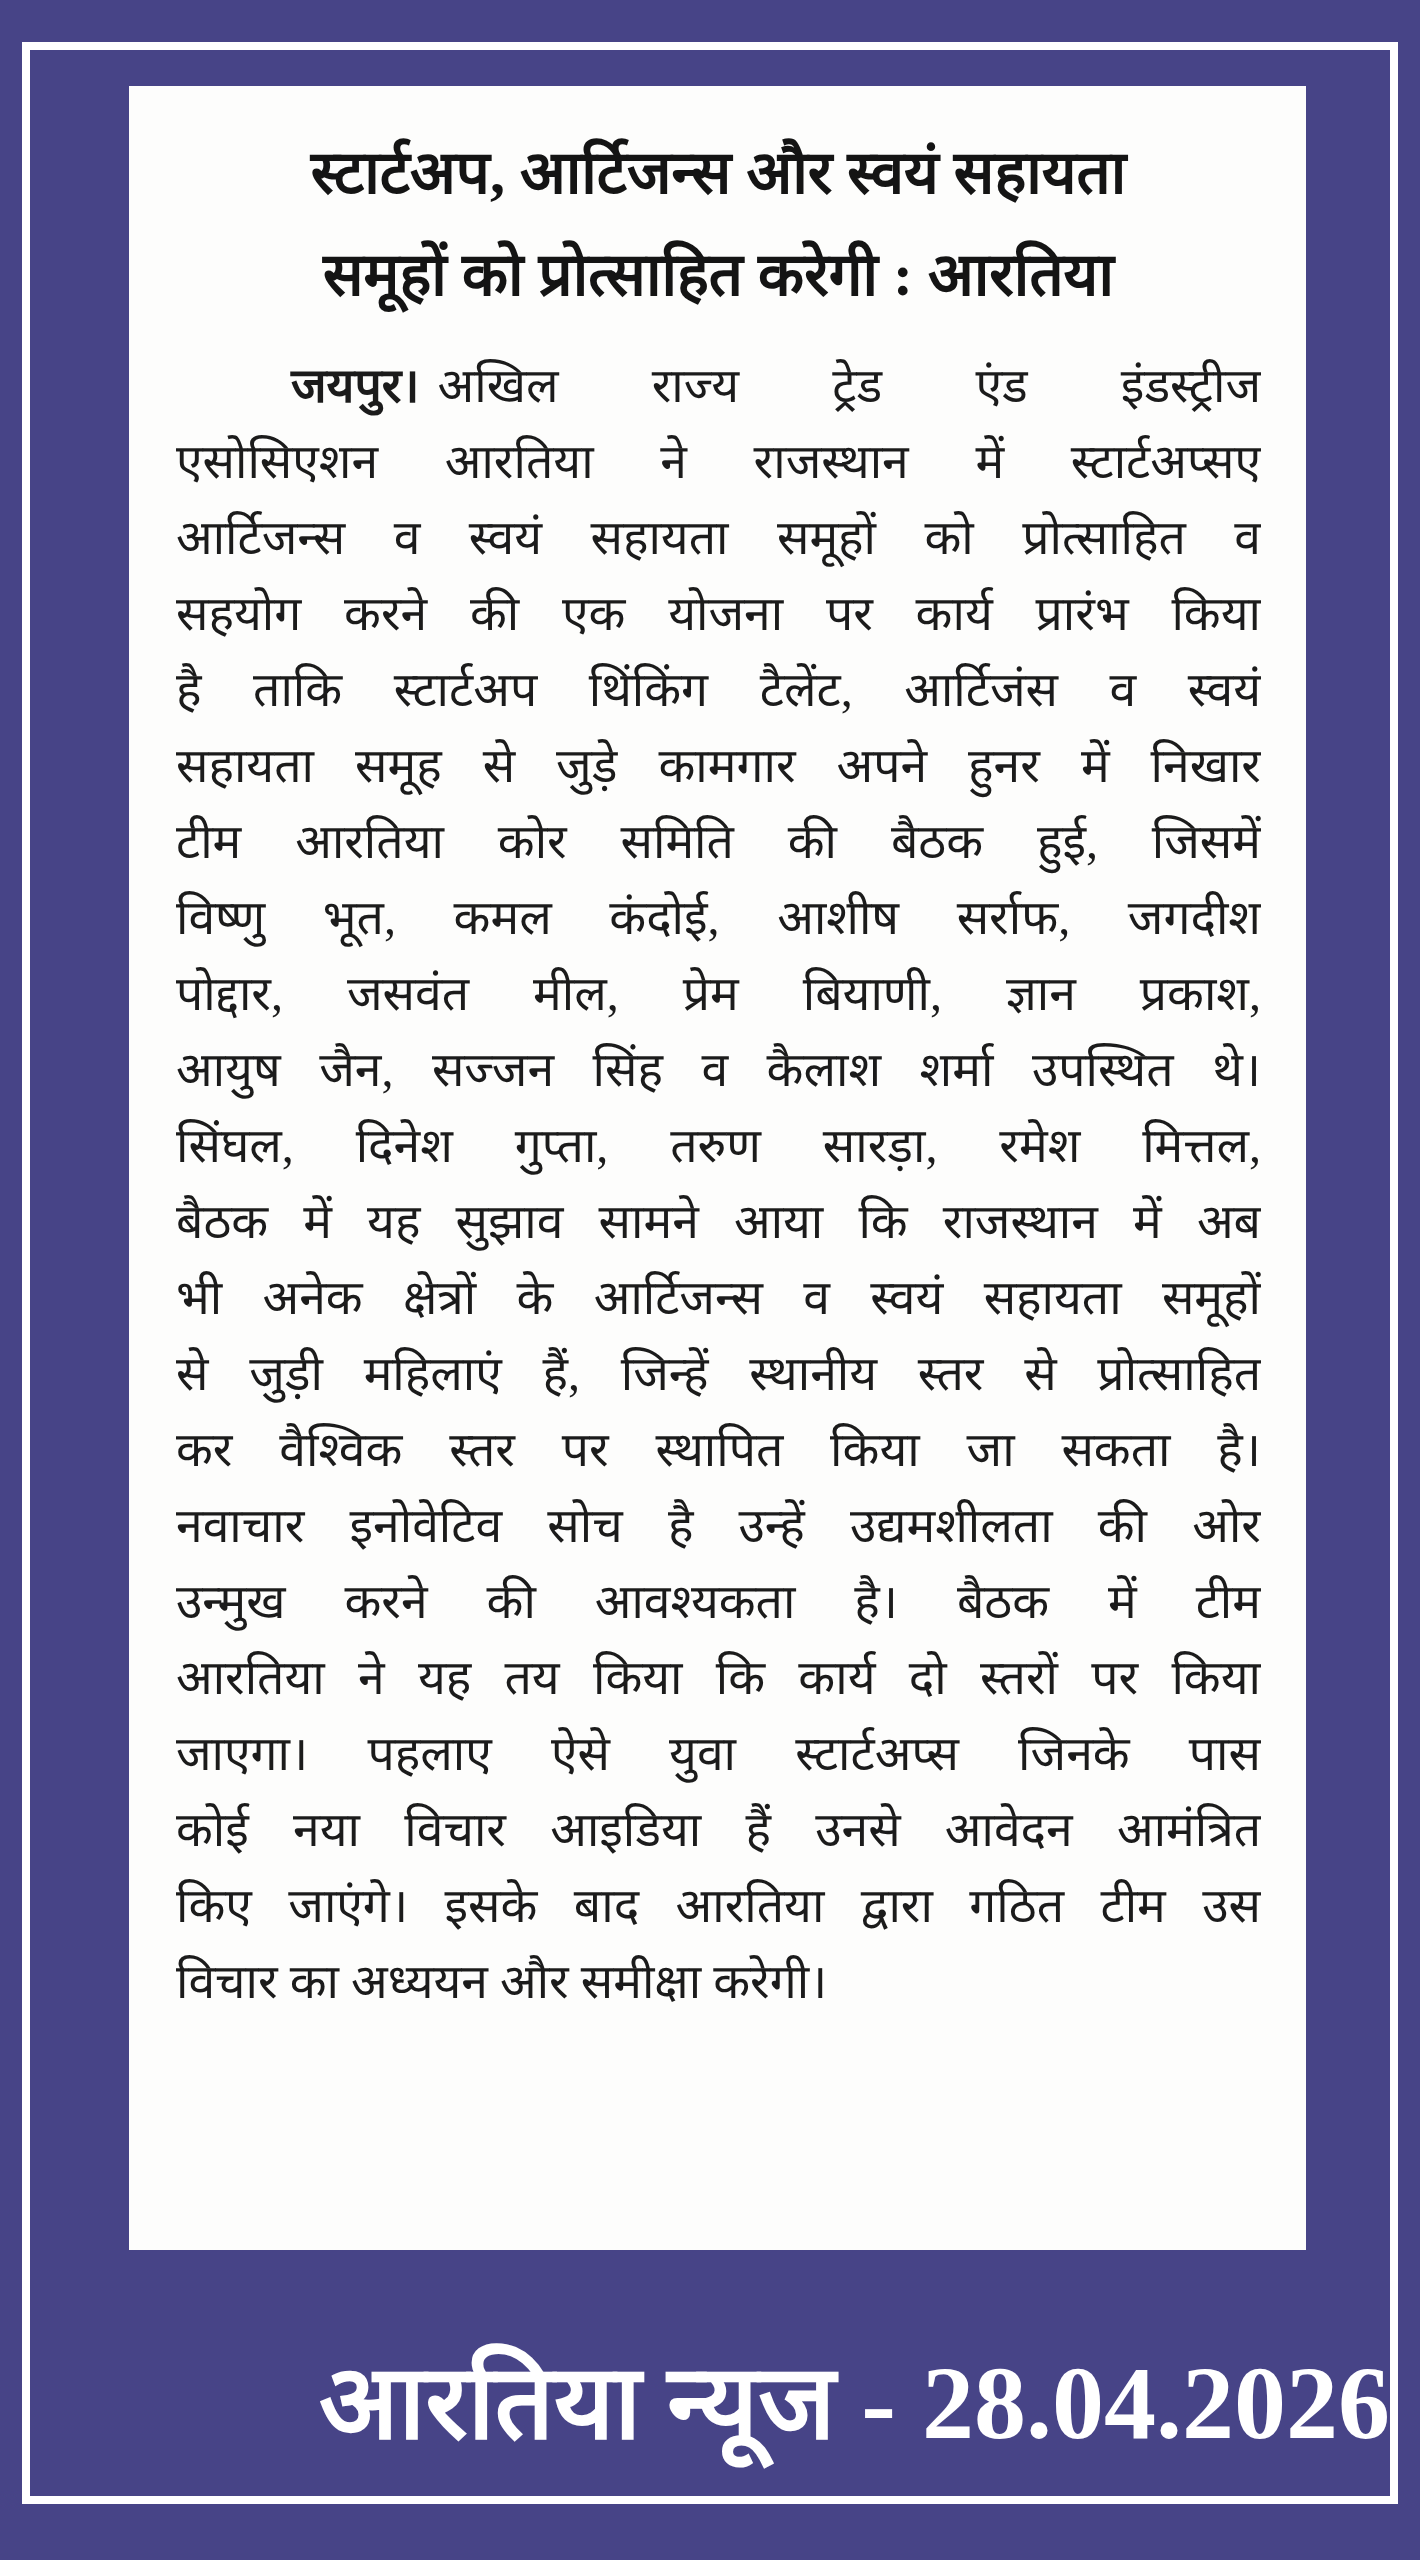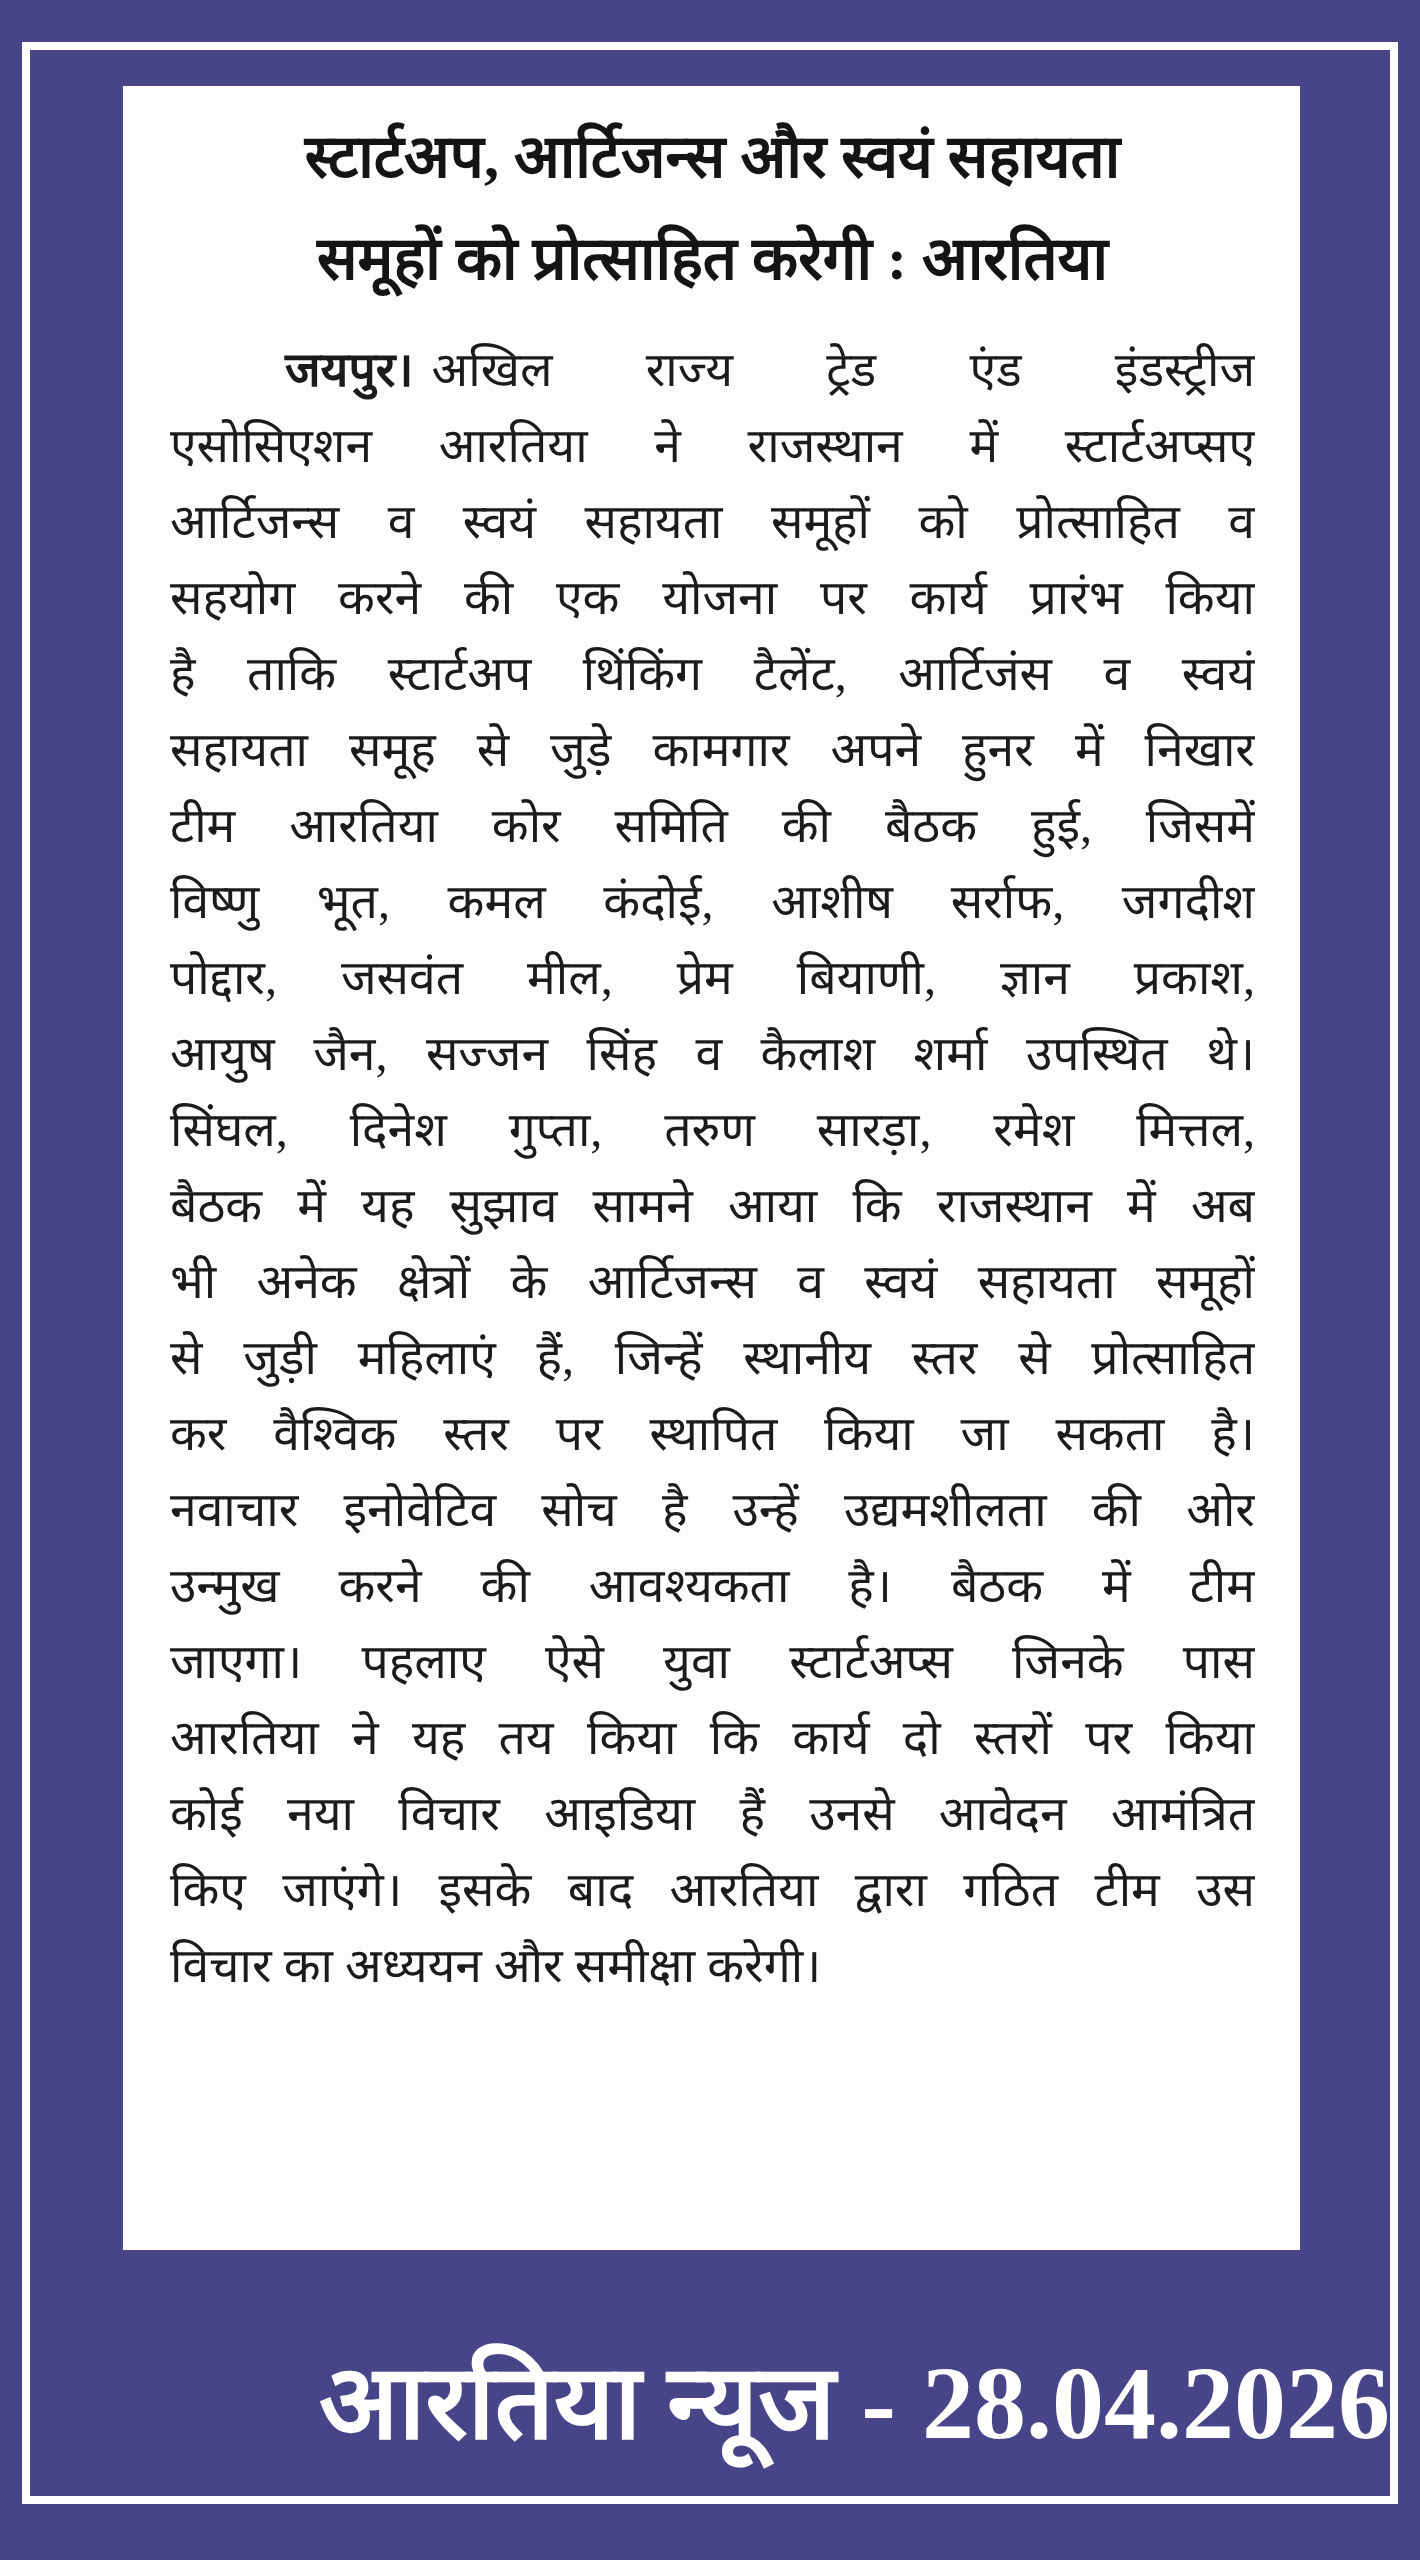--- a/index.html
+++ b/index.html
@@ -20,27 +20,27 @@
     position: absolute;
     left: 22px;
     top: 42px;
     right: 22px;
     bottom: 56px;
     border: 8px solid #ffffff;
   }
   
   .clipping {
     position: absolute;
-    left: 123px;
+    left: 129px;
     top: 86px;
     width: 1177px;
     height: 2164px;
     background: #fdfdfc;
     box-sizing: border-box;
-    padding: 20px 45px 0 47px;
+    padding: 36px 45px 0 47px;
     color: #1b1b1b;
   }
   .headline {
     margin: 0 0 22px 0;
     text-align: center;
     font-size: 60px;
     line-height: 102px;
     font-weight: bold;
     color: #141414;
     letter-spacing: 0px;
@@ -107,22 +107,22 @@
       <div class="body-line">विष्णु भूत, कमल कंदोई, आशीष सर्राफ, जगदीश</div>
       <div class="body-line">पोद्दार, जसवंत मील, प्रेम बियाणी, ज्ञान प्रकाश,</div>
       <div class="body-line">आयुष जैन, सज्जन सिंह व कैलाश शर्मा उपस्थित थे।</div>
       <div class="body-line">सिंघल, दिनेश गुप्ता, तरुण सारड़ा, रमेश मित्तल,</div>
       <div class="body-line">बैठक में यह सुझाव सामने आया कि राजस्थान में अब</div>
       <div class="body-line">भी अनेक क्षेत्रों के आर्टिजन्स व स्वयं सहायता समूहों</div>
       <div class="body-line">से जुड़ी महिलाएं हैं, जिन्हें स्थानीय स्तर से प्रोत्साहित</div>
       <div class="body-line">कर वैश्विक स्तर पर स्थापित किया जा सकता है।</div>
       <div class="body-line">नवाचार इनोवेटिव सोच है उन्हें उद्यमशीलता की ओर</div>
       <div class="body-line">उन्मुख करने की आवश्यकता है। बैठक में टीम</div>
+      <div class="body-line">आरतिया ने यह तय किया कि कार्य दो स्तरों पर किया</div>
       <div class="body-line">जाएगा। पहलाए ऐसे युवा स्टार्टअप्स जिनके पास</div>
-      <div class="body-line">आरतिया ने यह तय किया कि कार्य दो स्तरों पर किया</div>
       <div class="body-line">कोई नया विचार आइडिया हैं उनसे आवेदन आमंत्रित</div>
       <div class="body-line">किए जाएंगे। इसके बाद आरतिया द्वारा गठित टीम उस</div>
       <div class="body-line last">विचार का अध्ययन और समीक्षा करेगी।</div>
     </div>
   </div>
 
   <div class="footer-caption">आरतिया न्यूज - 28.04.2026</div>
 
 </div>
 

